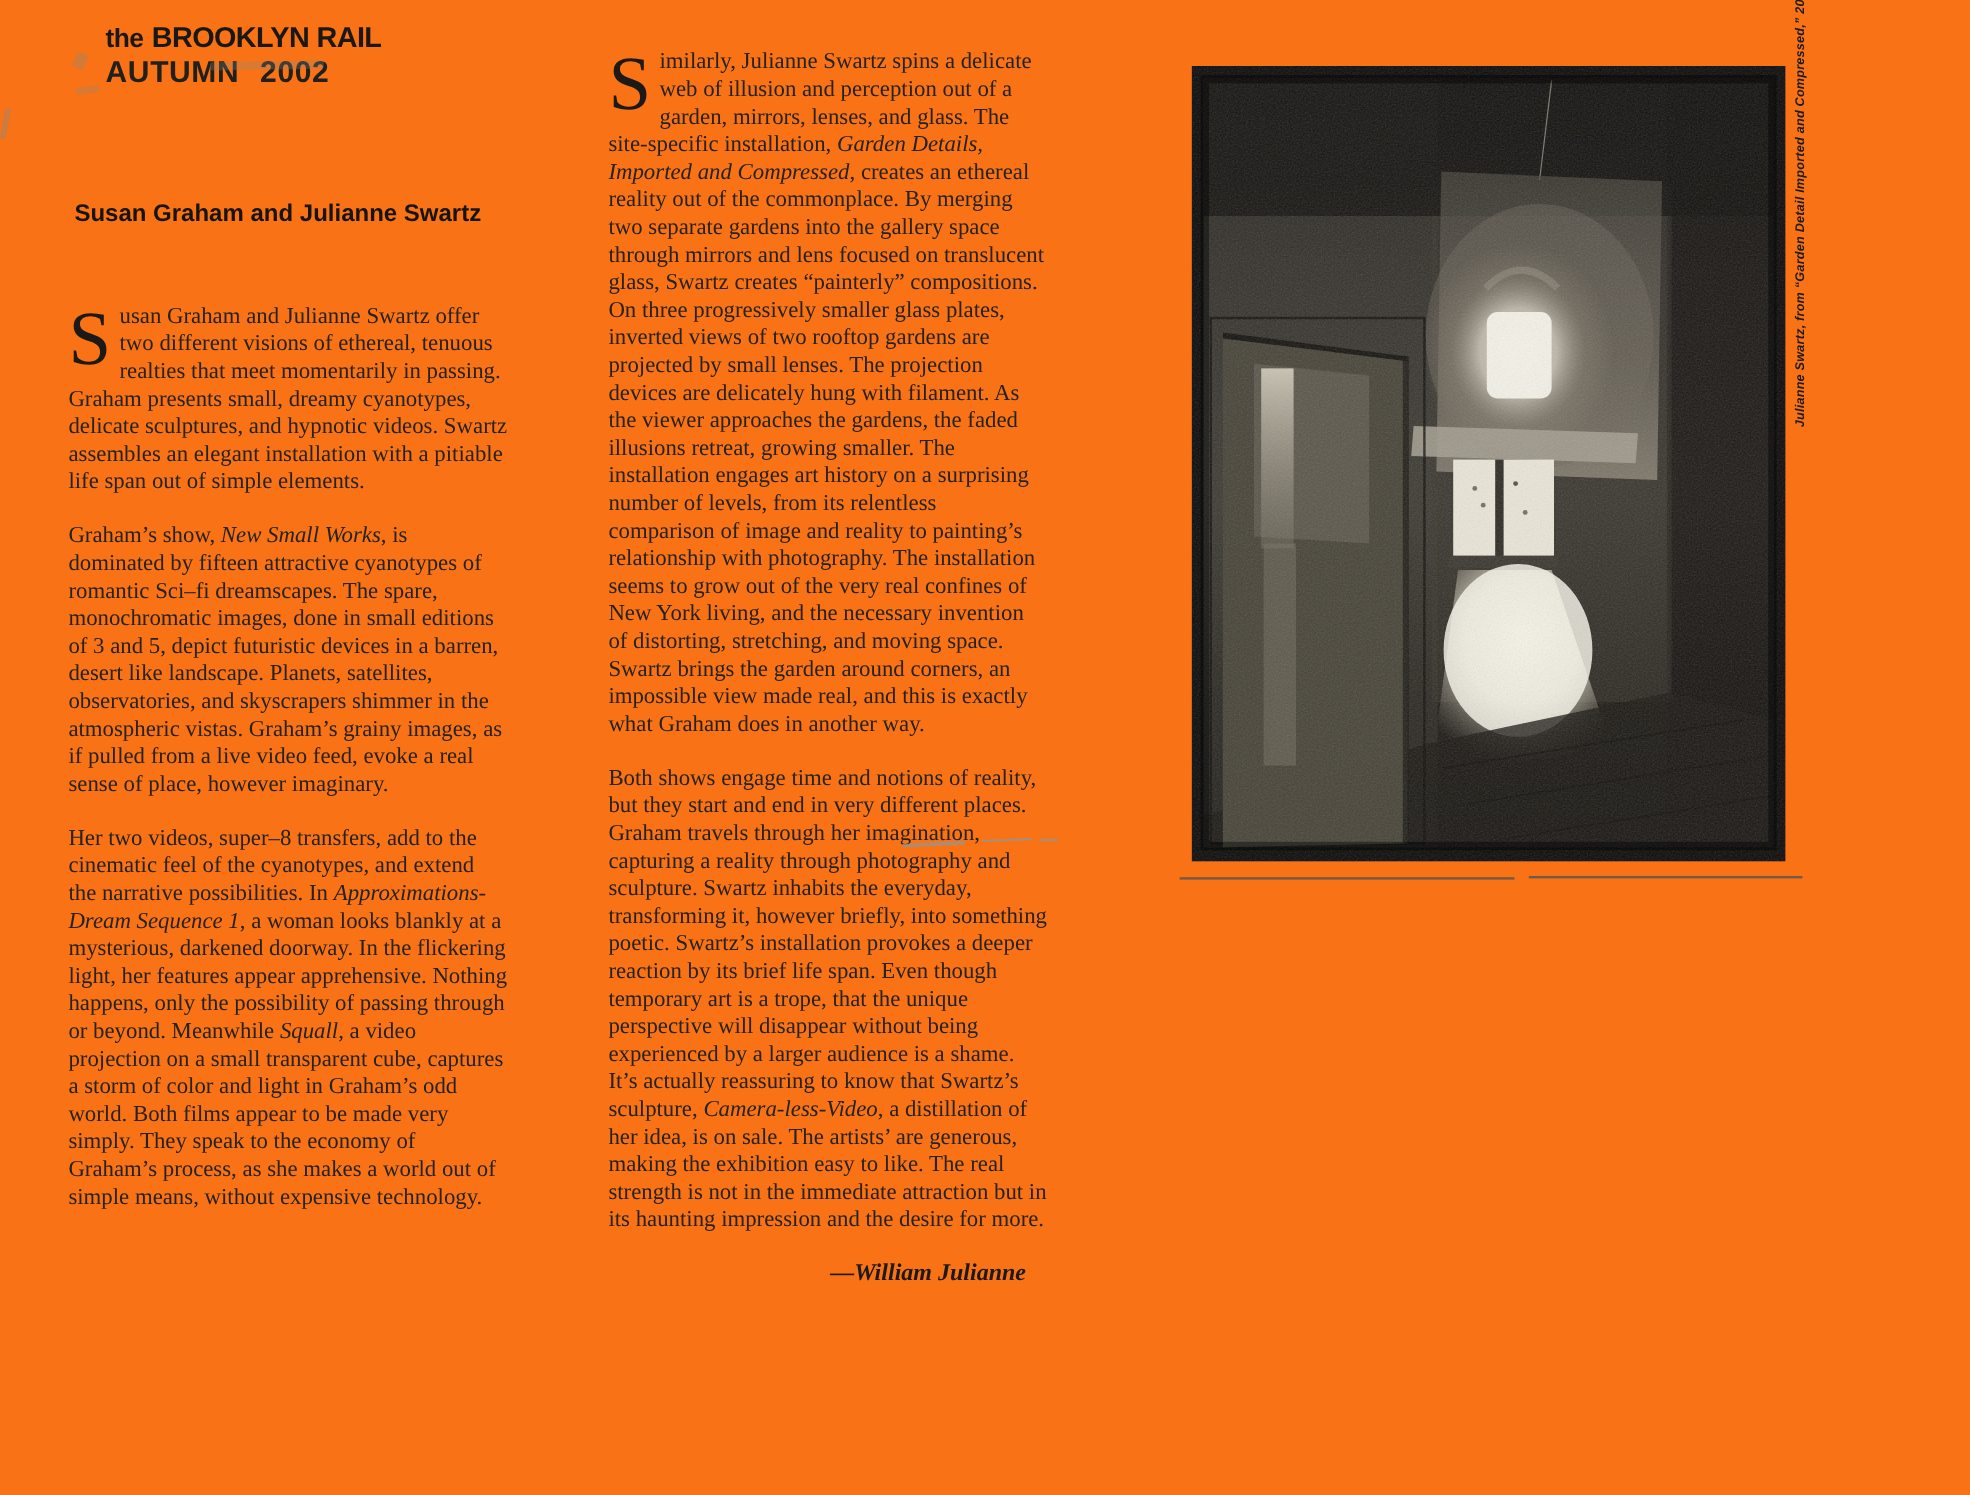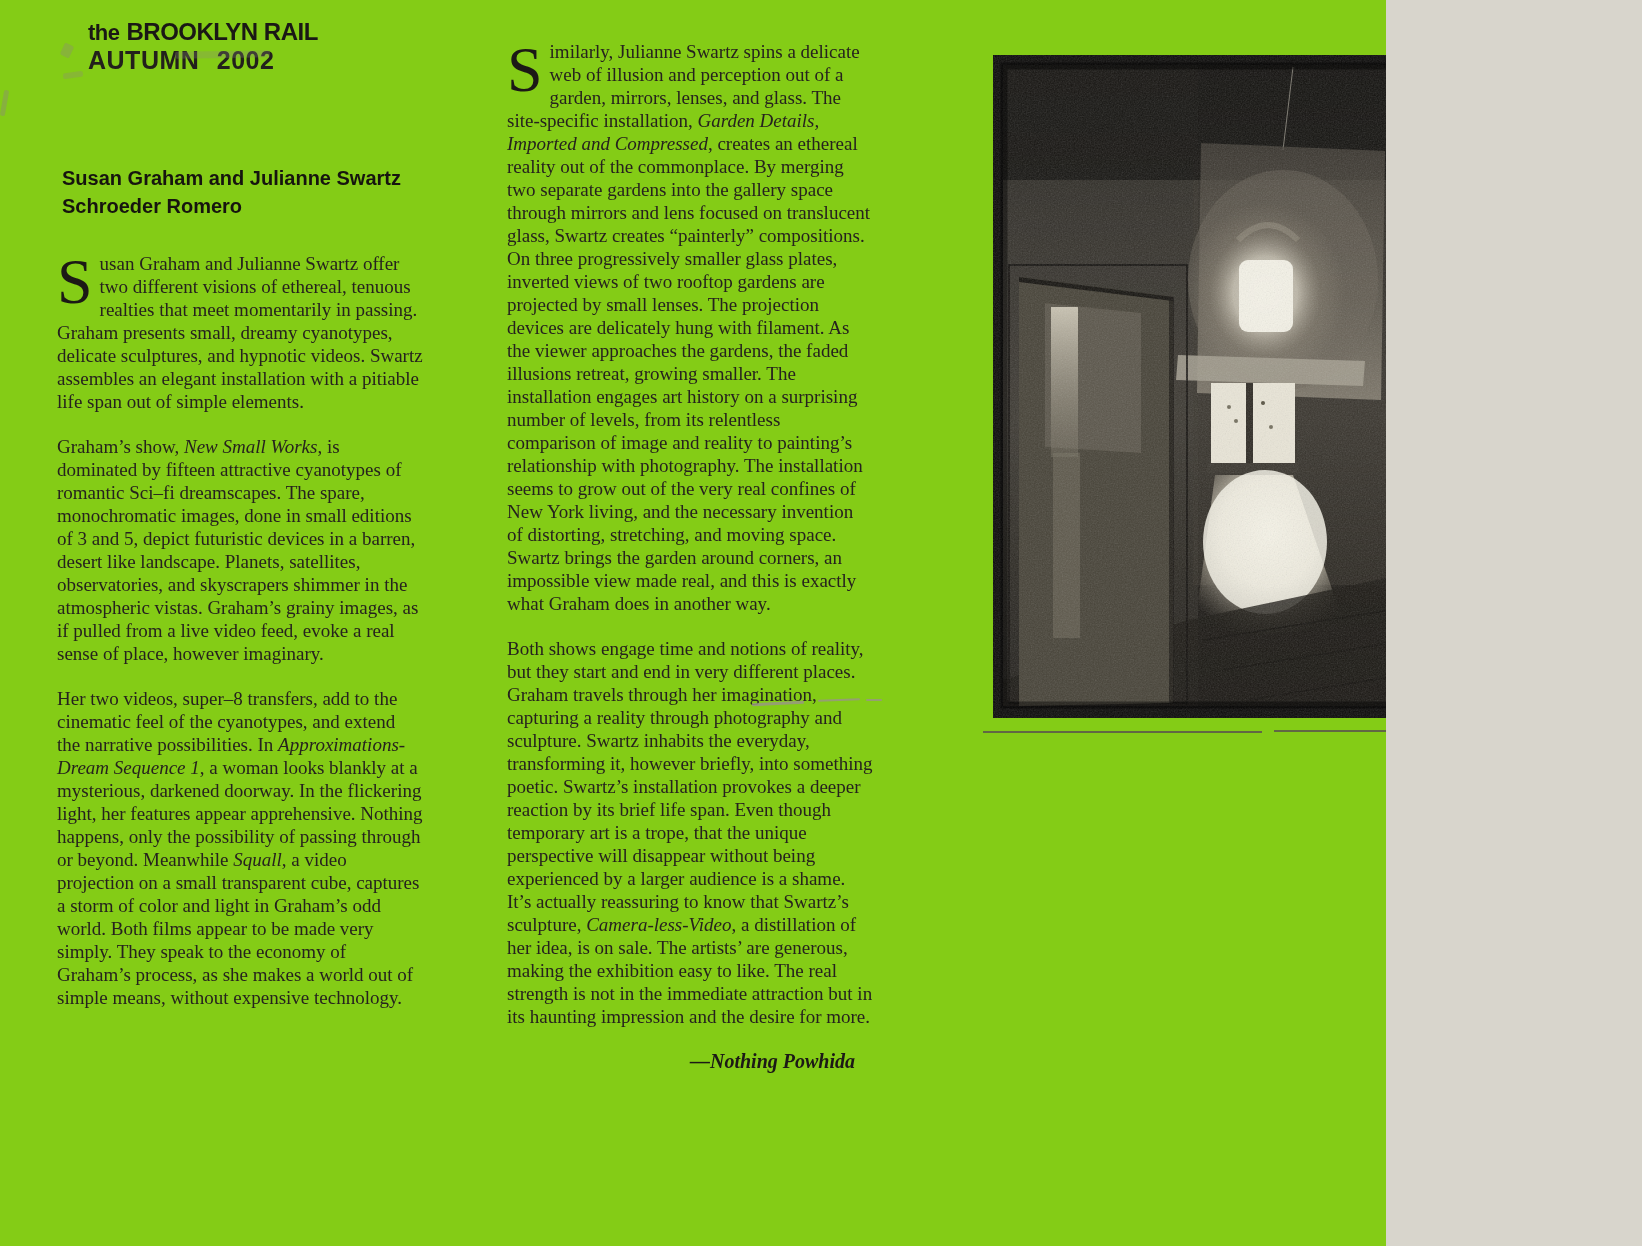--- a/index.html
+++ b/index.html
@@ -1,19 +1,19 @@
 <!DOCTYPE html>
 <html lang="en"><head>
 <meta charset="utf-8">
 <style>
   html,body{margin:0;padding:0;background:#d8d5cc;}
   .page{
     position:relative;
-    width:1386px;height:1246px;
-    background:#84cc16;
+    width:1642px;height:1246px;
+    background:#f97316;
     font-family:"Liberation Serif",serif;
     color:#211e1b;
     overflow:hidden;
   }
   
   .masthead{position:absolute;left:88px;top:18px;font-family:"Liberation Sans",sans-serif;font-weight:bold;color:#1a1815;}
   .mast-line1{font-size:24px;letter-spacing:-0.5px;}
   .mast-the{font-size:22px;margin-right:7px;}
   .mast-line2{font-size:25px;letter-spacing:0.5px;word-spacing:10px;color:#22201c;}
   .speck{position:absolute;background:#8d887c;border-radius:2px;}
@@ -51,33 +51,32 @@
     <div class="mast-line2">AUTUMN 2002</div>
   </div>
 
   <div class="speck" style="left:62px;top:44px;width:10px;height:13px;opacity:.35;transform:rotate(25deg);"></div>
   <div class="speck" style="left:175px;top:51px;width:95px;height:7px;opacity:.28;transform:rotate(-1deg);"></div>
   <div class="speck" style="left:63px;top:72px;width:20px;height:6px;opacity:.3;transform:rotate(-8deg);"></div>
   <div class="speck" style="left:2px;top:90px;width:5px;height:26px;opacity:.4;transform:rotate(10deg);"></div>
 
   <div class="heading">
     <div>Susan Graham and Julianne Swartz</div>
-    <div>Schroeder Romero</div>
   </div>
 
   <div class="col col-1">
       <p class="body-para"><span class="dropcap">S</span><span>usan Graham and Julianne Swartz offer two different visions of ethereal, tenuous realties that meet momentarily in passing. Graham presents small, dreamy cyanotypes, delicate sculptures, and hypnotic videos. Swartz assembles an elegant installation with a pitiable life span out of simple elements.</span></p>
       <p class="body-para"><span>Graham’s show, </span><span class="it">New Small Works</span><span>, is dominated by fifteen attractive cyanotypes of romantic Sci–fi dreamscapes. The spare, monochromatic images, done in small editions of 3 and 5, depict futuristic devices in a barren, desert like landscape. Planets, satellites, observatories, and skyscrapers shimmer in the atmospheric vistas. Graham’s grainy images, as if pulled from a live video feed, evoke a real sense of place, however imaginary.</span></p>
       <p class="body-para"><span>Her two videos, super–8 transfers, add to the cinematic feel of the cyanotypes, and extend the narrative possibilities. In </span><span class="it">Approximations-Dream Sequence 1</span><span>, a woman looks blankly at a mysterious, darkened doorway. In the flickering light, her features appear apprehensive. Nothing happens, only the possibility of passing through or beyond. Meanwhile </span><span class="it">Squall</span><span>, a video projection on a small transparent cube, captures a storm of color and light in Graham’s odd world. Both films appear to be made very simply. They speak to the economy of Graham’s process, as she makes a world out of simple means, without expensive technology.</span></p>
     </div>
 
   <div class="col col-2">
   <p class="body-para"><span class="dropcap">S</span><span>imilarly, Julianne Swartz spins a delicate web of illusion and perception out of a garden, mirrors, lenses, and glass. The site-specific installation, </span><span class="it">Garden Details, Imported and Compressed</span><span>, creates an ethereal reality out of the commonplace. By merging two separate gardens into the gallery space through mirrors and lens focused on translucent glass, Swartz creates “painterly” compositions. On three progressively smaller glass plates, inverted views of two rooftop gardens are projected by small lenses. The projection devices are delicately hung with filament. As the viewer approaches the gardens, the faded illusions retreat, growing smaller. The installation engages art history on a surprising number of levels, from its relentless comparison of image and reality to painting’s relationship with photography. The installation seems to grow out of the very real confines of New York living, and the necessary invention of distorting, stretching, and moving space. Swartz brings the garden around corners, an impossible view made real, and this is exactly what Graham does in another way.</span></p>
       <p class="body-para"><span>Both shows engage time and notions of reality, but they start and end in very different places. Graham travels through her imagination, capturing a reality through photography and sculpture. Swartz inhabits the everyday, transforming it, however briefly, into something poetic. Swartz’s installation provokes a deeper reaction by its brief life span. Even though temporary art is a trope, that the unique perspective will disappear without being experienced by a larger audience is a shame. It’s actually reassuring to know that Swartz’s sculpture, </span><span class="it">Camera-less-Video</span><span>, a distillation of her idea, is on sale. The artists’ are generous, making the exhibition easy to like. The real strength is not in the immediate attraction but in its haunting impression and the desire for more.</span></p>
-      <div class="byline">—Nothing Powhida</div>
+      <div class="byline">—William Julianne</div>
     </div>
 
   <div class="figure">
     <svg viewBox="0 0 495 663" aria-hidden="true">
       <defs>
         <linearGradient id="wall" x1="0" y1="0" x2="0" y2="1">
           <stop offset="0" stop-color="#181713"></stop>
           <stop offset="0.25" stop-color="#2c2925"></stop>
           <stop offset="0.55" stop-color="#3b3731"></stop>
           <stop offset="0.8" stop-color="#201d18"></stop>

